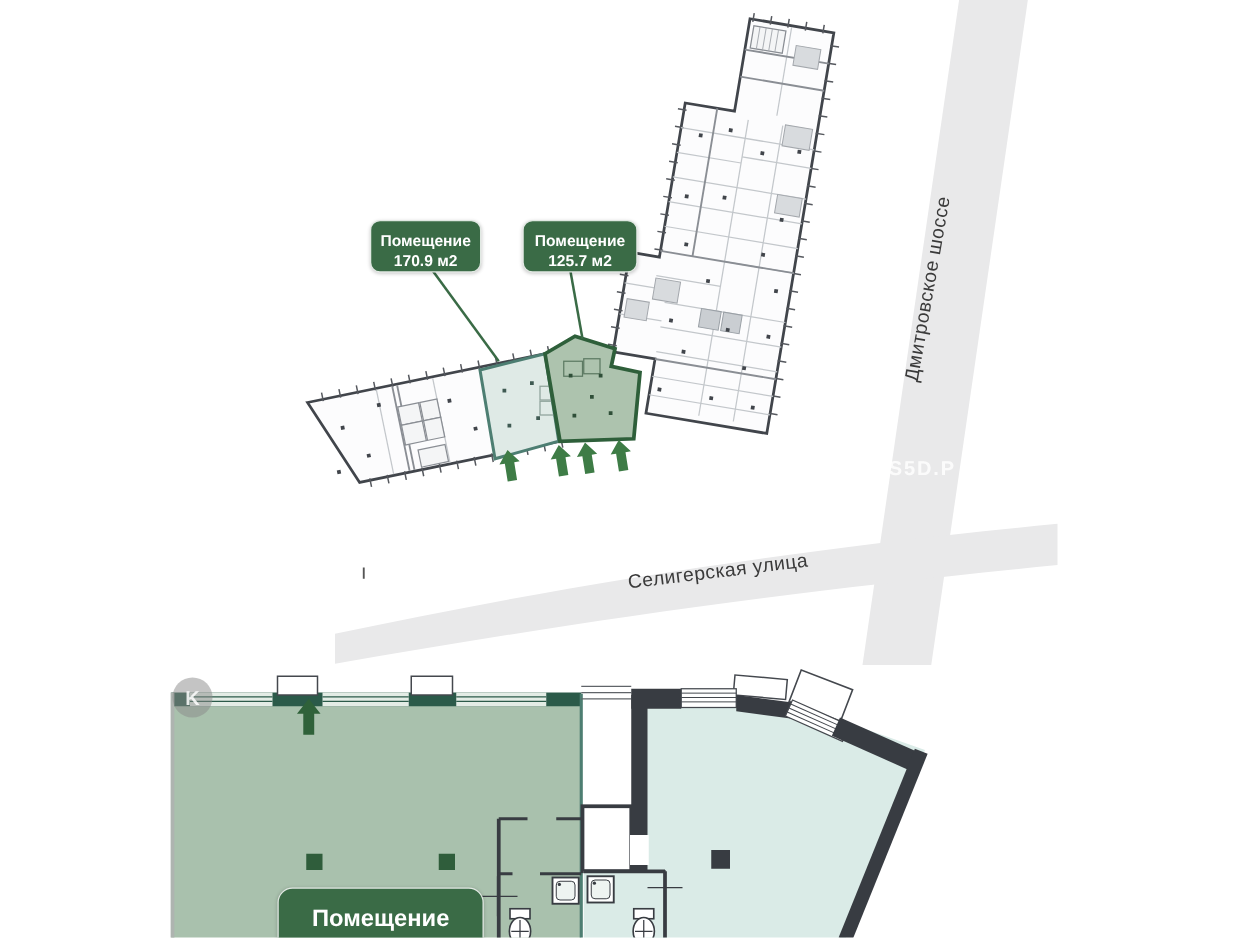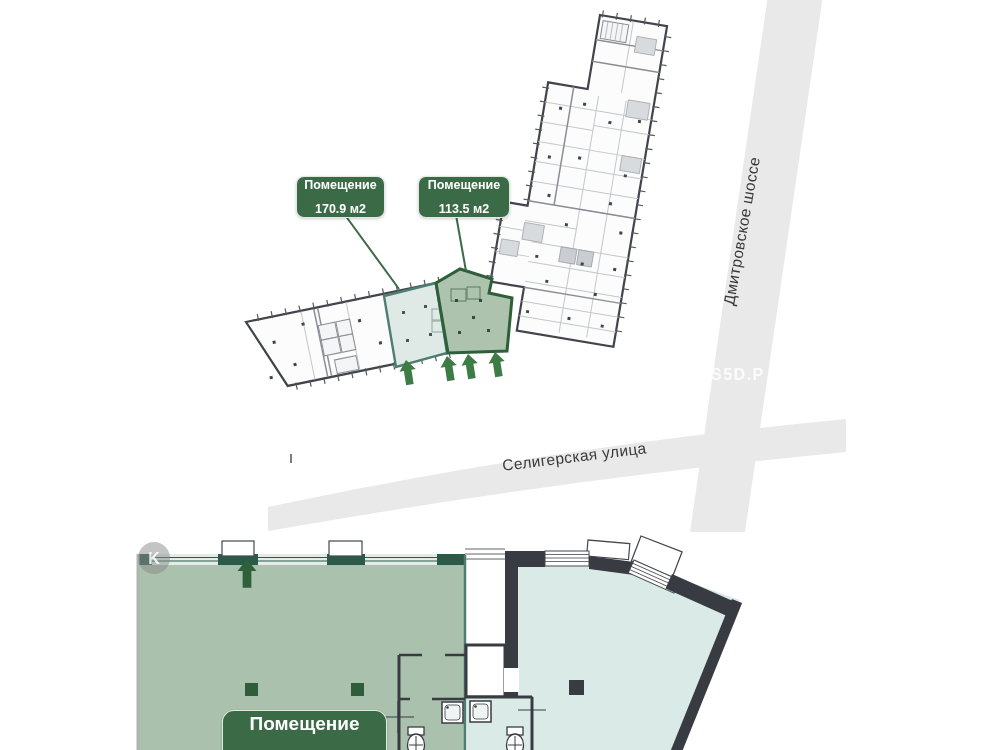--- a/index.html
+++ b/index.html
@@ -6,21 +6,21 @@
   body{
     width:1000px;height:750px;overflow:hidden;position:relative;
     background:#ffffff;font-family:"Liberation Sans",sans-serif;
   }
   #scene{position:absolute;left:0;top:0;}
   .street{font-size:15.5px;fill:#3a3a3a;letter-spacing:.4px;}
   .watermark{font-size:16px;font-weight:bold;fill:#ffffff;opacity:.85;letter-spacing:1.5px;}
   .kbadge-text{font-size:16px;font-weight:bold;fill:#ffffff;opacity:.85;}
   .premises-label{
     position:absolute;background:#3A6B46;color:#fff;border-radius:8px;
-    display:flex;flex-direction:column;align-items:center;justify-content:space-between;
+    display:flex;flex-direction:column;align-items:center;justify-content:flex-end;
     font-weight:bold;font-size:12.5px;line-height:1.3;text-align:center;
     border:1px solid rgba(255,255,255,.85);box-shadow:0 1px 3px rgba(0,0,0,.2);
   }
   #label-170{left:296px;top:176px;width:87px;height:40px;}
   #label-144{left:418px;top:176px;width:90px;height:40px;}
   #label-bottom{
     left:222px;top:710px;width:163px;height:62px;border-radius:12px;
     font-size:19px;line-height:1.32;
   }
   .thin{stroke:#c3c7cb;stroke-width:1;fill:none;}
@@ -306,18 +306,18 @@
     </g>
   </g>
 </svg>
 
 <div class="premises-label" id="label-170">
   <span>Помещение</span>
   <span>170.9 м2</span>
 </div>
 <div class="premises-label" id="label-144">
   <span>Помещение</span>
-  <span>113.5 м2</span>
+  <span>125.7 м2</span>
 </div>
 <div class="premises-label" id="label-bottom">
   <span>Помещение</span>
   <span>170.9 м2</span>
 </div>
 
 </body></html>

